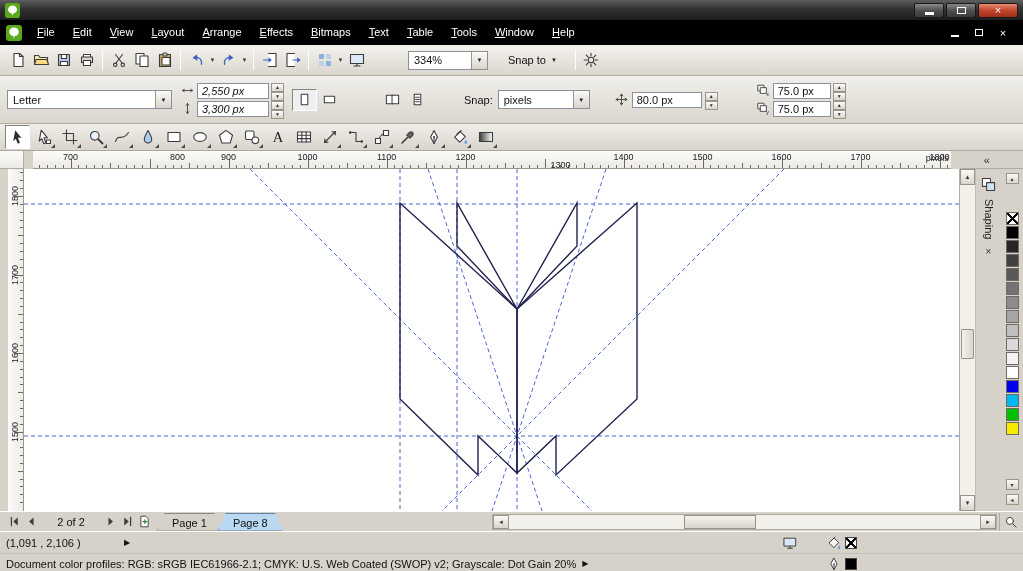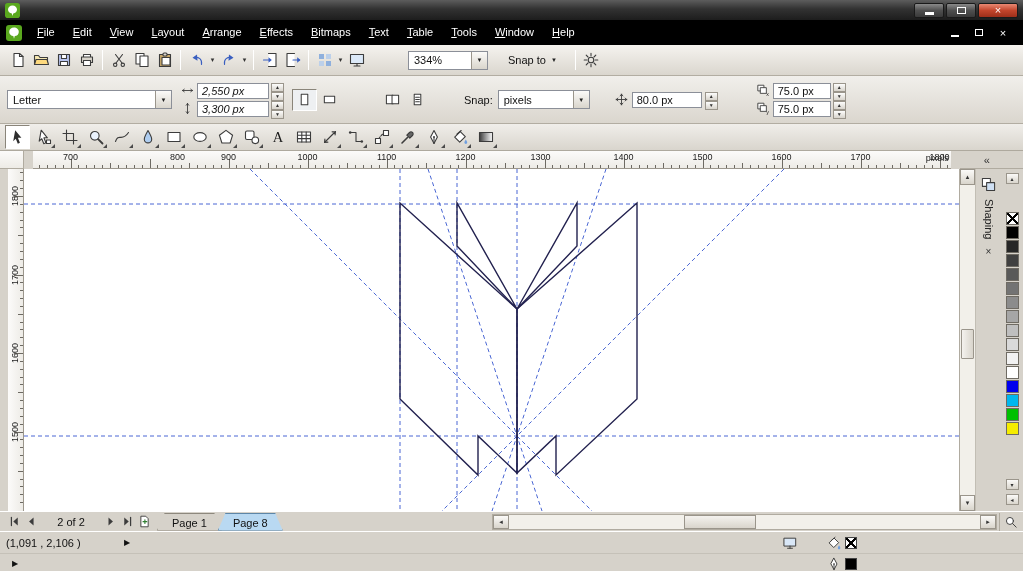--- a/index.html
+++ b/index.html
@@ -746,21 +746,21 @@
         <i class="ht M" style="left: 907px;"></i>
         <i class="ht" style="left: 914.9px;"></i>
         <i class="ht" style="left: 922.8px;"></i>
         <i class="ht" style="left: 930.7px;"></i>
         <span class="hlab" style="left: 38px;">700</span>
         <span class="hlab" style="left: 102px; margin-left: 43px;">800</span>
         <span class="hlab" style="left: 196px;">900</span>
         <span class="hlab" style="left: 275px;">1000</span>
         <span class="hlab" style="left: 354px;">1100</span>
         <span class="hlab" style="left: 433px;">1200</span>
-        <span class="hlab" style="left: 508px;">1300</span>
+        <span class="hlab" style="left: 528px; margin-top: 8px;">1300</span>
         <span class="hlab" style="left: 591px;">1400</span>
         <span class="hlab" style="left: 670px;">1500</span>
         <span class="hlab" style="left: 749px;">1600</span>
         <span class="hlab" style="left: 828px;">1700</span>
         <span class="hlab" style="left: 907px;">1800</span>
         <span class="hunit">pixels</span>
       </div>
     <div class="ruler-right">
       <span>«</span>
     </div>
@@ -958,20 +958,21 @@
               <path d="M8.3 2.6l5 5-5.6 5.6-5-5z" fill="#fff"></path>
               <path d="M4.9 5.2L9.2 1.5"></path>
               <path d="M13.8 10.6c.9 1.5 1.4 2.4 1.4 3 0 .8-.6 1.4-1.4 1.4s-1.4-.6-1.4-1.4c0-.6.5-1.5 1.4-3z" fill="#6f9fe0" stroke="none"></path>
             </g>
           </svg>
         </span>
       <span class="ind-swatch none"></span>
     </span>
   </div>
   <div class="status2">
+    <span class="profiles">Document color profiles: RGB: sRGB IEC61966-2.1; CMYK: U.S. Web Coated (SWOP) v2; Grayscale: Dot Gain 20%</span>
     <span class="handle" style="margin-left:6px">▶</span>
     <span class="s-spacer"></span>
     <span class="ind-group mr160">
       <span style="display:flex">
           <svg viewBox="0 0 16 16">
             <g fill="none" stroke="#3c3c3c" stroke-width="1.1" stroke-linecap="round" stroke-linejoin="round">
               <path d="M8 1.5l3.4 6.5L8 14.5 4.6 8z" fill="#fff"></path>
               <path d="M8 8v6.5"></path>
               <circle cx="8" cy="8" r=".9" fill="#3c3c3c" stroke="none"></circle>
             </g>

